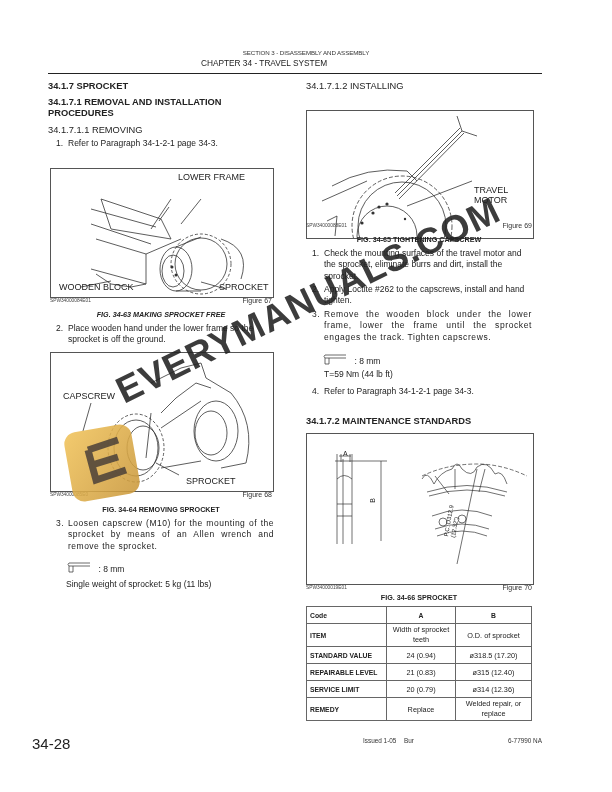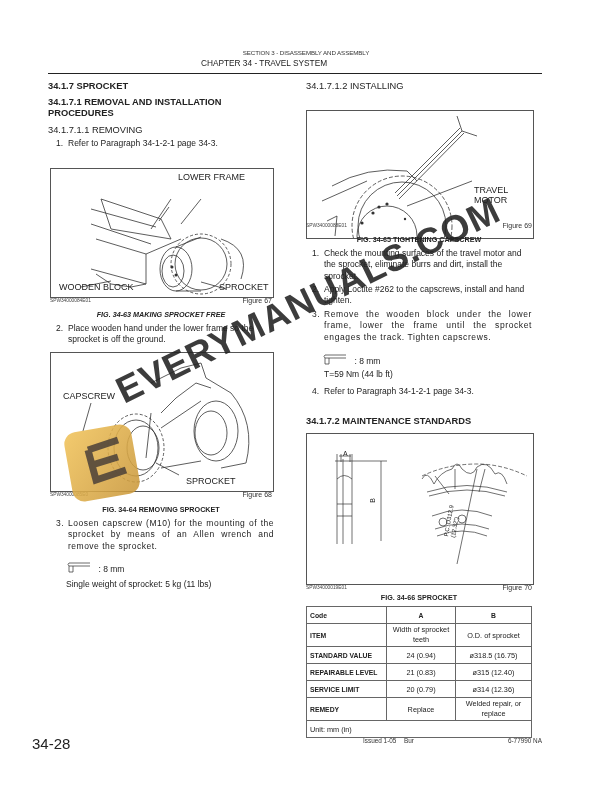--- a/index.html
+++ b/index.html
@@ -218,39 +218,36 @@
     <td class="lbl c">B</td>
   </tr>
   <tr>
     <td class="lbl">ITEM</td>
     <td class="c" style="line-height:10px;">Width of sprocket teeth</td>
     <td class="c">O.D. of sprocket</td>
   </tr>
   <tr>
     <td class="lbl">STANDARD VALUE</td>
     <td class="c">24 (0.94)</td>
-    <td class="c">ø318.5 (16.75)</td>
+    <td class="c">ø318.5 (17.20)</td>
   </tr>
   <tr>
     <td class="lbl">REPAIRABLE LEVEL</td>
     <td class="c">21 (0.83)</td>
     <td class="c">ø315 (12.40)</td>
   </tr>
   <tr>
     <td class="lbl">SERVICE LIMIT</td>
     <td class="c">20 (0.79)</td>
     <td class="c">ø314 (12.36)</td>
   </tr>
   <tr>
     <td class="lbl">REMEDY</td>
     <td class="c">Replace</td>
     <td class="c" style="line-height:10px;">Welded repair, or replace</td>
-  </tr>
-  <tr>
-    <td colspan="3">Unit: mm (in)</td>
   </tr>
 </tbody>
   </table>
 
 <div class="abs" style="left:32px;top:735px;font-size:15px;">34-28</div>
 <div class="abs foot" style="left:363px;top:737px;">Issued 1-05</div>
 <div class="abs foot" style="left:404px;top:737px;">Bur</div>
 <div class="abs foot" style="left:490px;width:52px;text-align:right;top:737px;">6-77990 NA</div>
 
 <div class="abs wm">

